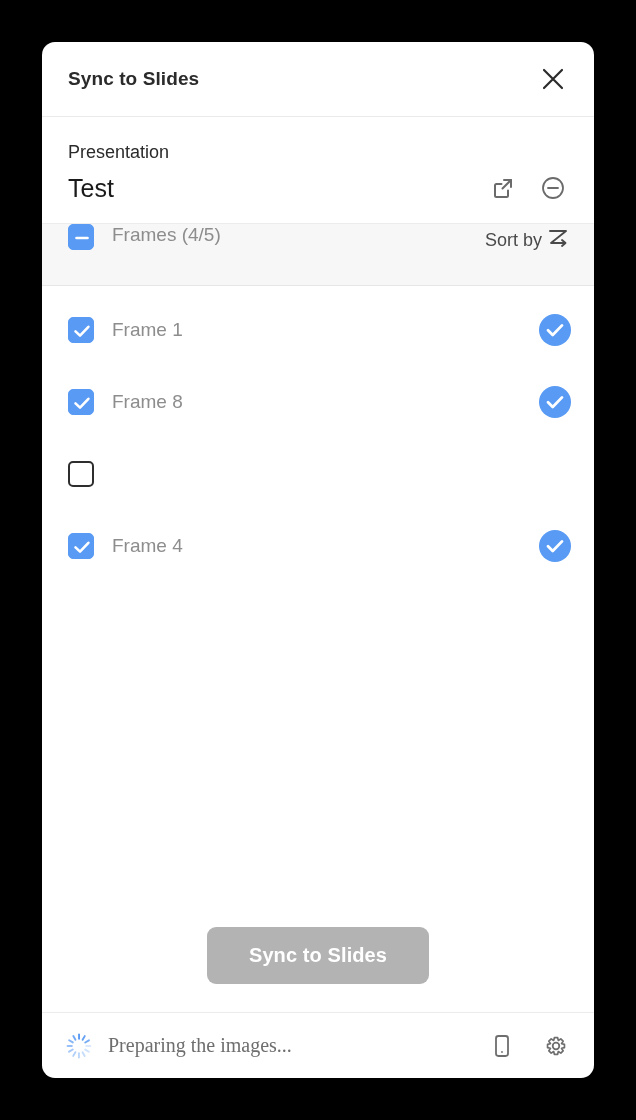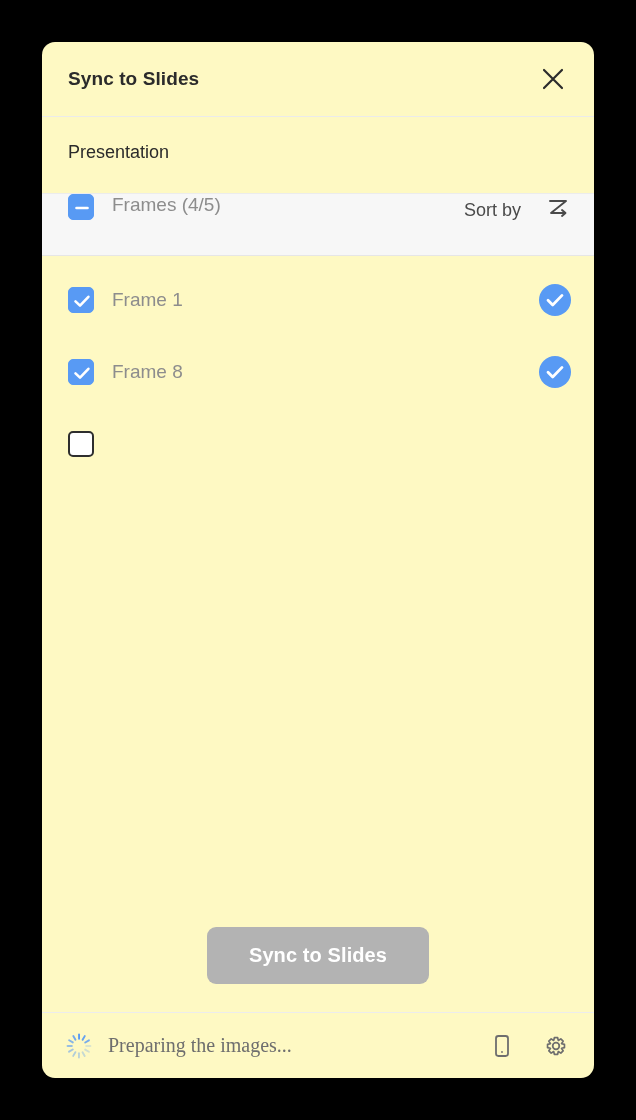--- a/index.html
+++ b/index.html
@@ -24,21 +24,21 @@
     background: #000000;
   }
 
   
   #card {
     position: absolute;
     left: 42px;
     top: 42px;
     width: 552px;
     height: 1036px;
-    background: #fef9c3;
+    background: #ffffff;
     border-radius: 13px;
     overflow: hidden;
     display: flex;
     flex-direction: column;
     box-shadow: 0 10px 40px rgba(0,0,0,0.55);
   }
 
   
   .titlebar {
     height: 75px;
@@ -110,21 +110,21 @@
   }
   .frames-title {
     font-size: 19px;
     color: #8d8d8d;
     margin-left: 18px;
     flex: 1;
   }
   .sort-wrap {
     display: flex;
     align-items: center;
-    gap: 23px;
+    gap: 2px;
     cursor: pointer;
   }
   .sort-label {
     font-size: 18px;
     color: #4a4a4a;
   }
 
   
   .frames-list {
     flex: 1 1 auto;
@@ -242,20 +242,38 @@
     <div class="titlebar-title">Sync to Slides</div>
     <div class="icon-btn close-btn">
       <svg width="26" height="26" viewBox="0 0 26 26">
         <path d="M4 4 L22 22 M22 4 L4 22" stroke="#2b2b2b" stroke-width="2.2" stroke-linecap="round" fill="none"></path>
       </svg>
     </div>
   </div>
 
   <div class="presentation">
     <div class="presentation-label">Presentation</div>
+    <div class="presentation-row">
+      <div class="presentation-name">Test</div>
+      <div class="presentation-actions">
+        <div class="icon-btn">
+          <svg width="26" height="26" viewBox="0 0 26 26">
+            <path d="M14 5 L21 5 L21 12" stroke="#6b6b6b" stroke-width="2" fill="none" stroke-linecap="round" stroke-linejoin="round"></path>
+            <path d="M21 5 L12.5 13.5" stroke="#6b6b6b" stroke-width="2" fill="none" stroke-linecap="round"></path>
+            <path d="M18 15.5 L18 20.5 A1.5 1.5 0 0 1 16.5 22 L6.5 22 A1.5 1.5 0 0 1 5 20.5 L5 10.5 A1.5 1.5 0 0 1 6.5 9 L11.5 9" stroke="#6b6b6b" stroke-width="2" fill="none" stroke-linecap="round" stroke-linejoin="round"></path>
+          </svg>
+        </div>
+        <div class="icon-btn">
+          <svg width="26" height="26" viewBox="0 0 26 26">
+            <circle cx="13" cy="13" r="10" stroke="#6b6b6b" stroke-width="1.8" fill="none"></circle>
+            <path d="M8 13 L18 13" stroke="#6b6b6b" stroke-width="1.8" stroke-linecap="round"></path>
+          </svg>
+        </div>
+      </div>
+    </div>
   </div>
 
   <div class="frames-header">
     <div class="cb indeterminate">
       <svg width="26" height="26" viewBox="0 0 26 26">
         <path d="M7.5 13 L18.5 13" stroke="#ffffff" stroke-width="2.6" stroke-linecap="round"></path>
       </svg>
     </div>
     <div class="frames-title">Frames (4/5)</div>
     <div class="sort-wrap">
@@ -292,20 +310,33 @@
         <div class="frame-label">Frame 8</div>
         <div class="status-circle" style="background: rgb(88, 154, 244);">
           <svg width="32" height="32" viewBox="0 0 32 32">
             <path d="M9 16.3 L13.7 21 L23 11.4" stroke="#ffffff" stroke-width="2.8" fill="none" stroke-linecap="round" stroke-linejoin="round"></path>
           </svg>
         </div>
       </div>
       <div class="frame-row">
         <div class="cb unchecked"></div>
         <div class="status-placeholder"></div>
+      </div>
+      <div class="frame-row">
+        <div class="cb checked">
+          <svg width="26" height="26" viewBox="0 0 26 26">
+            <path d="M6.5 13.4 L11 17.6 L19.4 8.8" stroke="#ffffff" stroke-width="2.6" fill="none" stroke-linecap="round" stroke-linejoin="round"></path>
+          </svg>
+        </div>
+        <div class="frame-label">Frame 4</div>
+        <div class="status-circle" style="background: rgb(88, 154, 244);">
+          <svg width="32" height="32" viewBox="0 0 32 32">
+            <path d="M9 16.3 L13.7 21 L23 11.4" stroke="#ffffff" stroke-width="2.8" fill="none" stroke-linecap="round" stroke-linejoin="round"></path>
+          </svg>
+        </div>
       </div>
     </div>
 
   <div class="action-area">
     <button class="primary-btn" disabled="">Sync to Slides</button>
   </div>
 
   <div class="statusbar">
     <span class="spinner">
       <svg width="30" height="30" viewBox="0 0 30 30" id="spinner-svg">

